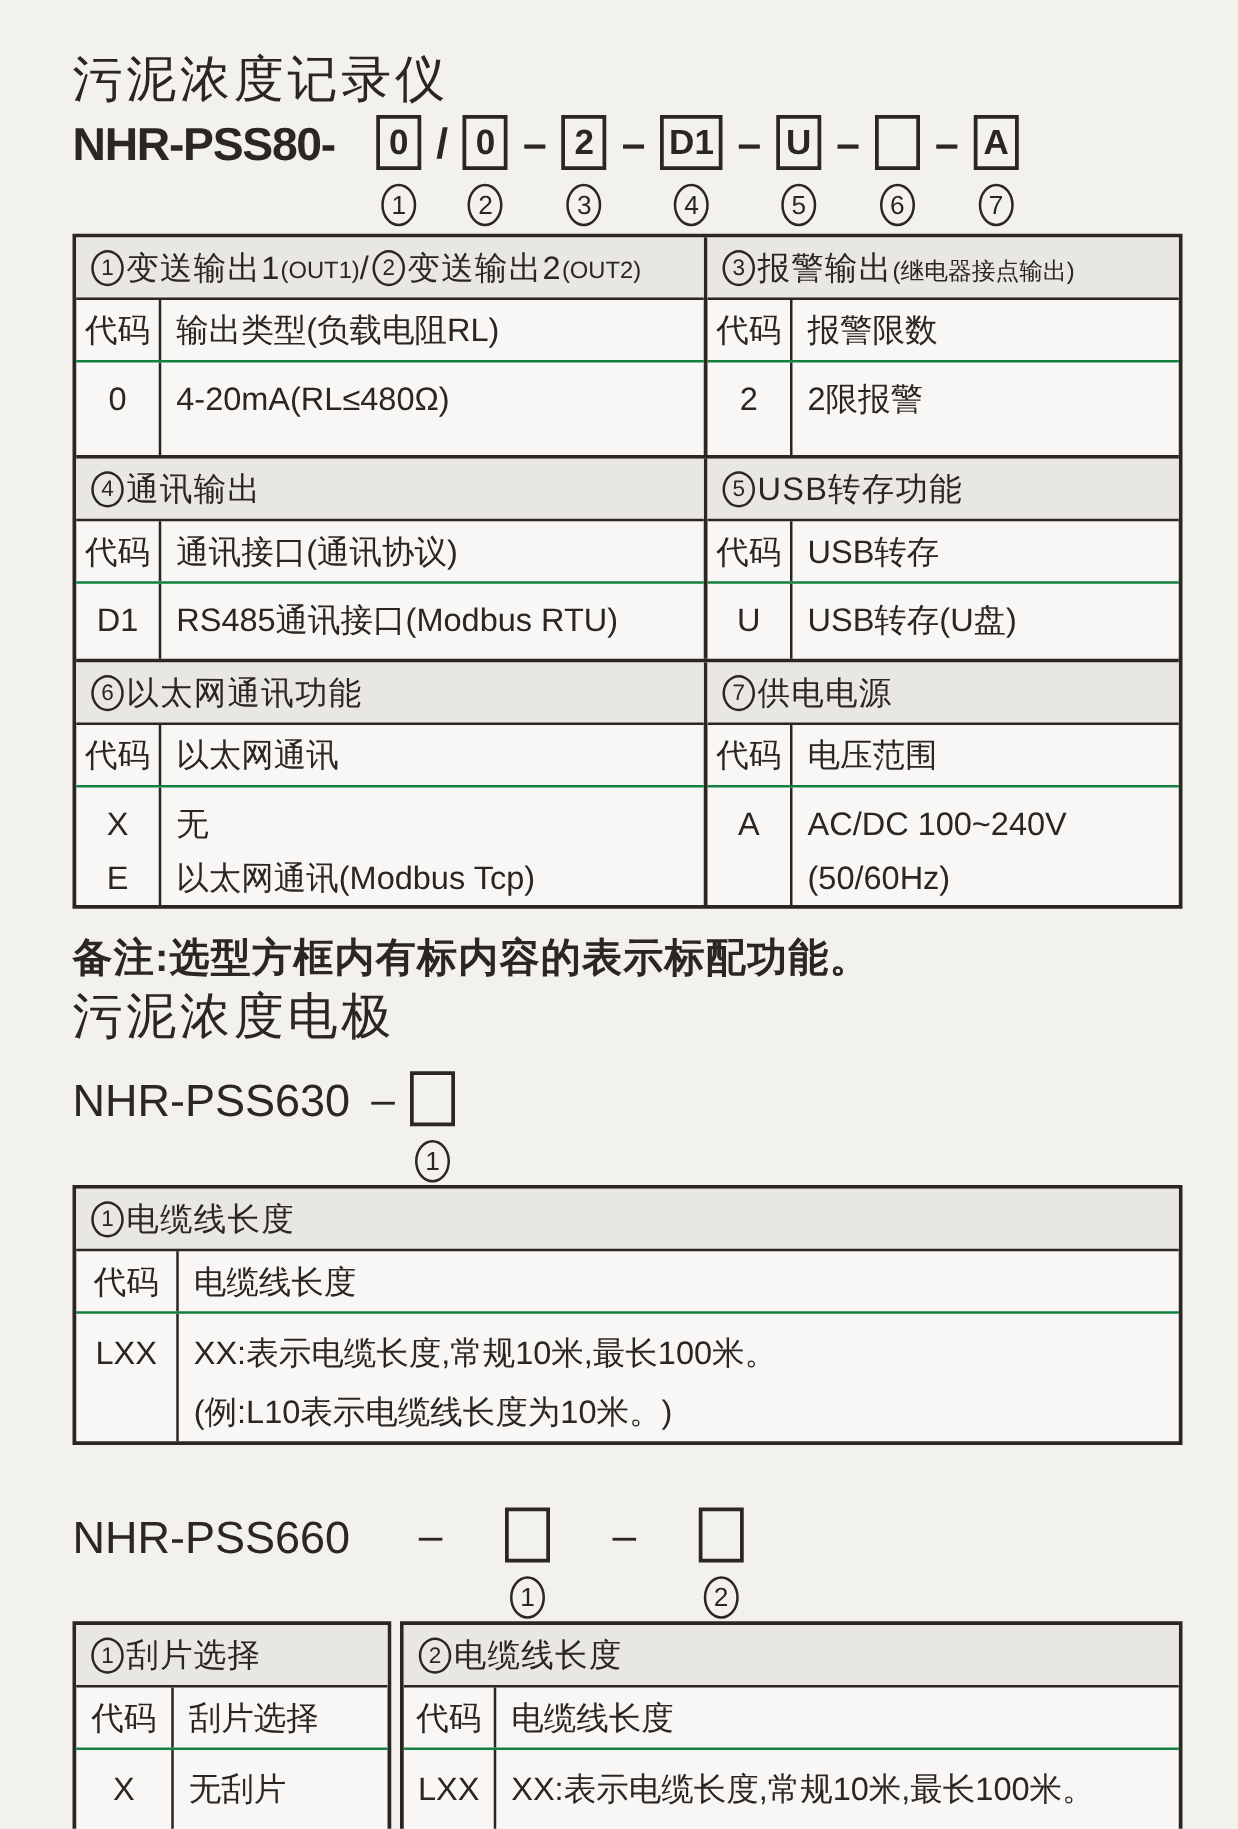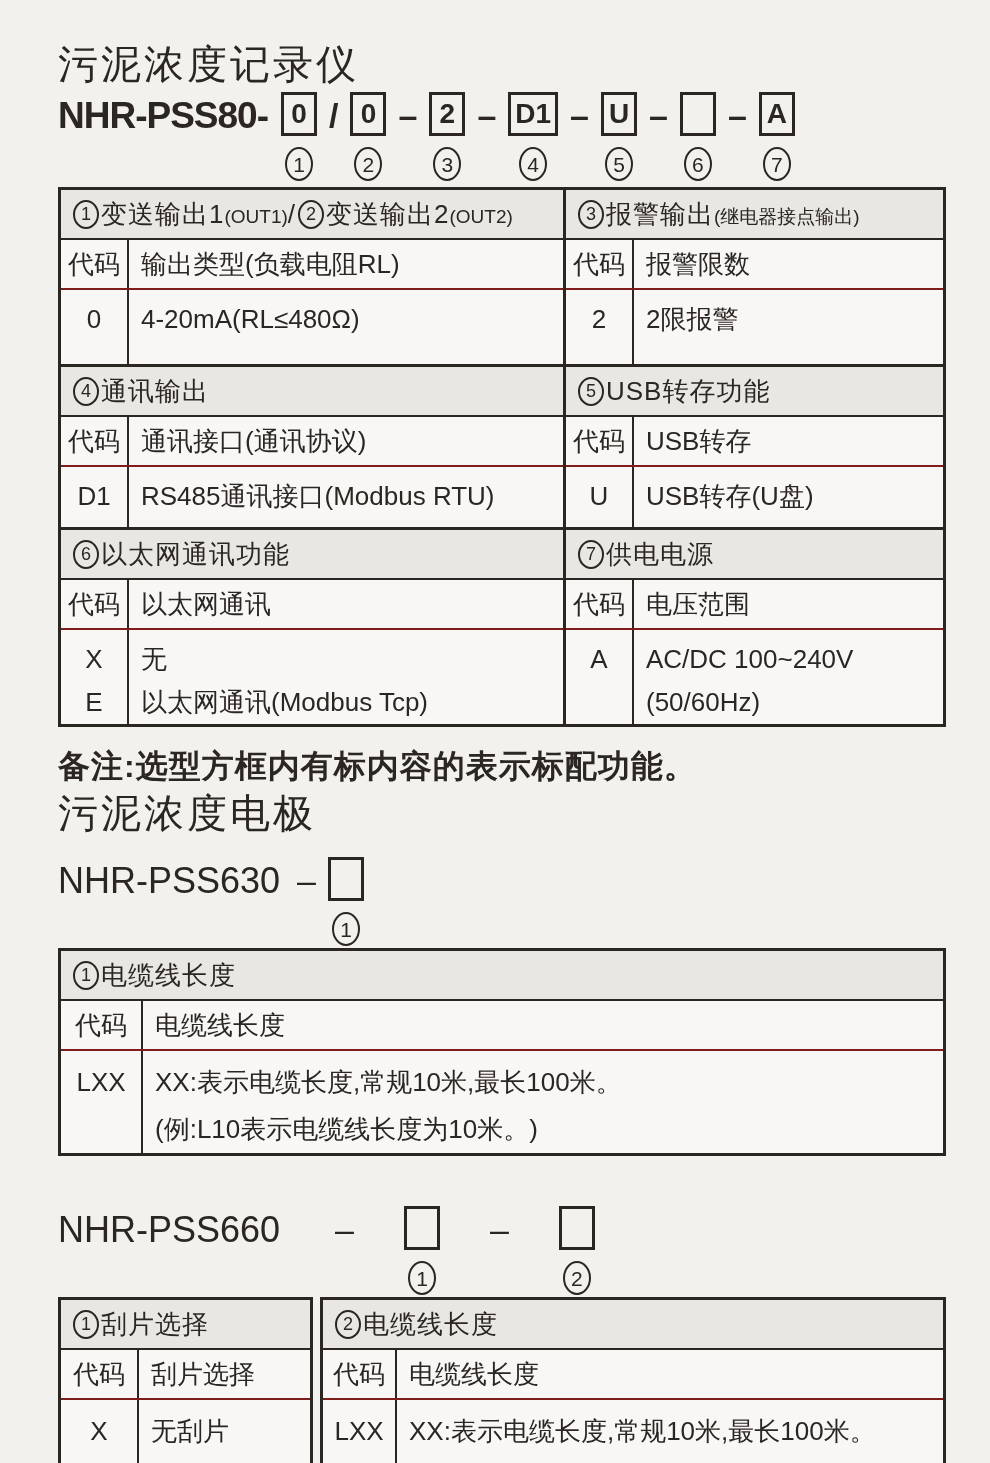--- a/index.html
+++ b/index.html
@@ -9,21 +9,21 @@
     color:#2b2622;
     font-family:"Liberation Sans","DejaVu Sans",sans-serif;
     overflow:hidden;
   }
   .page{box-sizing:border-box;padding:40px 44px 0 58px;}
 
   .title{font-size:40px;font-weight:400;letter-spacing:3px;margin:0;line-height:48px;}
 
   
   .codeline{display:flex;align-items:flex-start;margin-top:4px;}
-  .codeline .prefix{font-size:37px;font-weight:700;letter-spacing:-1px;line-height:48px;white-space:nowrap;margin-right:4px;}
+  .codeline .prefix{font-size:37px;font-weight:700;letter-spacing:-1px;line-height:48px;white-space:nowrap;margin-right:24px;}
   .codeline.plain .prefix{font-weight:400;letter-spacing:0;font-size:36px;margin-right:14px;}
   .unit{display:flex;flex-direction:column;align-items:center;margin:0 9px;}
   .cbox{min-width:36px;height:44px;border:3px solid #2b2622;box-sizing:border-box;
         display:flex;align-items:center;justify-content:center;
         font-size:28px;font-weight:700;padding:0 4px;}
   .sep{font-size:34px;font-weight:700;line-height:46px;margin:0 3px;}
   .codeline.plain .sep{font-weight:400;}
   .marker{margin-top:11px;width:28px;height:34px;border:2px solid #2b2622;border-radius:50%;
           box-sizing:border-box;display:flex;align-items:center;justify-content:center;
           font-size:21px;line-height:1;}
@@ -34,21 +34,21 @@
   .sec.first{border-top:none;}
   .half{display:flex;flex-direction:column;box-sizing:border-box;}
   .half.l{width:505px;border-right:3px solid #2b2622;}
   .half.r{flex:1;}
   .hdr{background:#e9e7e3;border-bottom:2px solid #2b2622;font-size:26px;letter-spacing:1px;
        padding:7px 8px 6px 10px;display:flex;align-items:center;white-space:nowrap;}
   .cnum{width:26px;height:29px;border:2px solid #2b2622;border-radius:50%;box-sizing:border-box;
         display:inline-flex;align-items:center;justify-content:center;
         font-size:18px;letter-spacing:0;flex:none;margin:0 2px;}
   .small{font-size:19px;letter-spacing:0;align-self:center;padding-top:4px;}
-  .colrow{display:flex;border-bottom:2px solid #7f1d1d;font-size:26px;}
+  .colrow{display:flex;border-bottom:2px solid #15803d;font-size:26px;}
   .colrow .cc{width:66px;border-right:2px solid #2b2622;text-align:center;padding:7px 0 6px;flex:none;}
   .colrow .cd{flex:1;padding:7px 0 6px 12px;white-space:nowrap;}
   .datarow{display:flex;flex:1;font-size:26px;}
   .datarow .cc{width:66px;border-right:2px solid #2b2622;text-align:center;padding-top:8px;flex:none;}
   .datarow .cd{flex:1;padding:8px 0 0 12px;white-space:nowrap;}
   .ln{line-height:43px;}
   .s0 .datarow{min-height:74px;}
   .s1 .datarow{min-height:60px;}
   .s2 .datarow{min-height:88px;}
 

